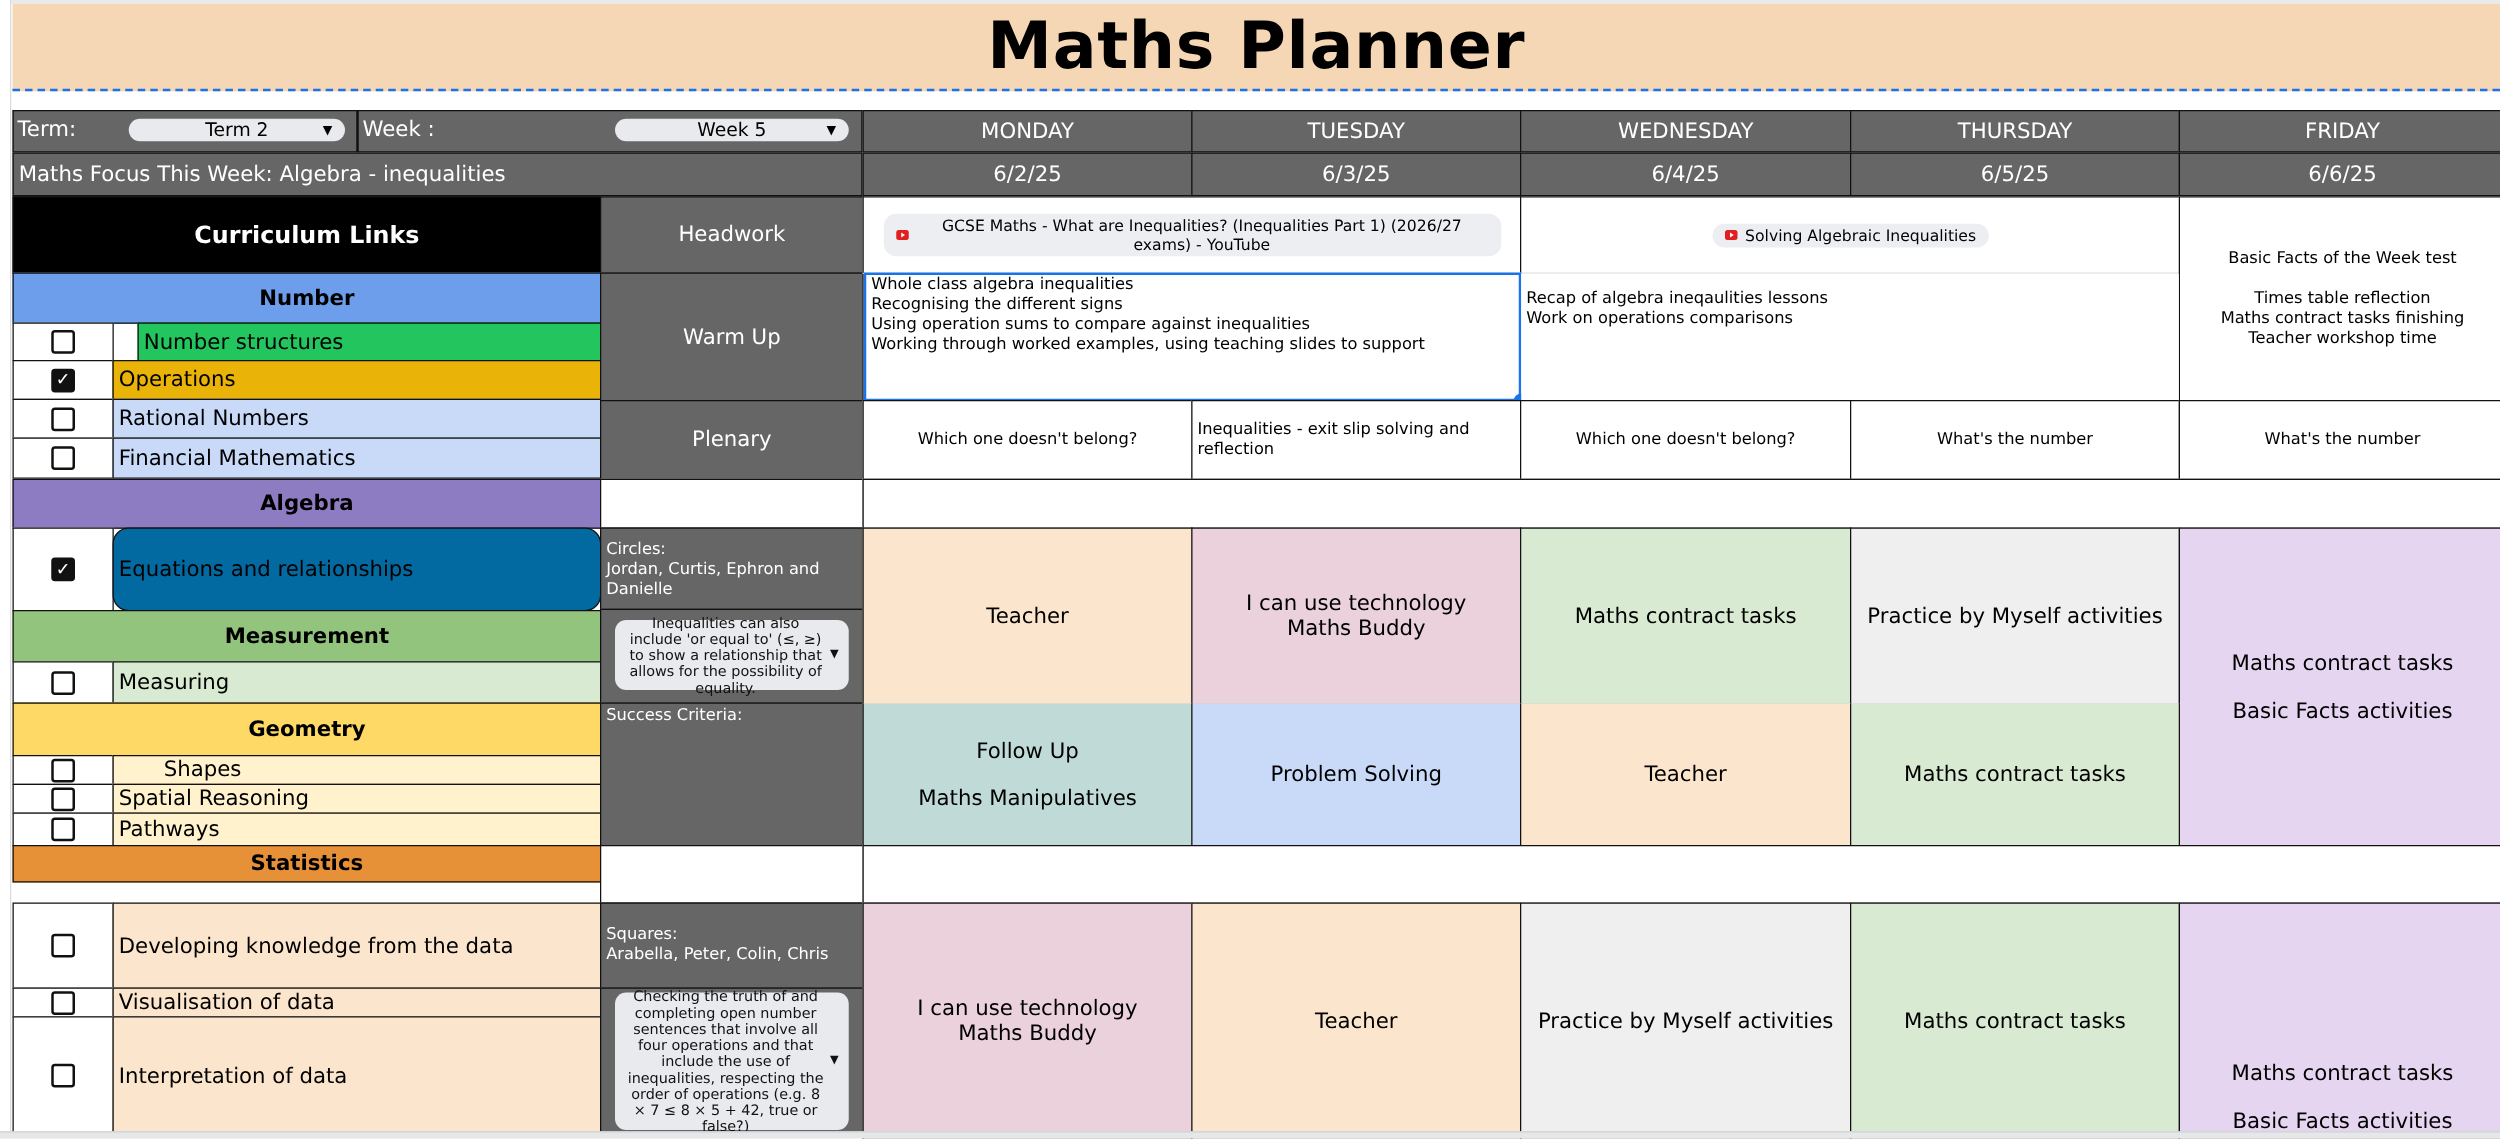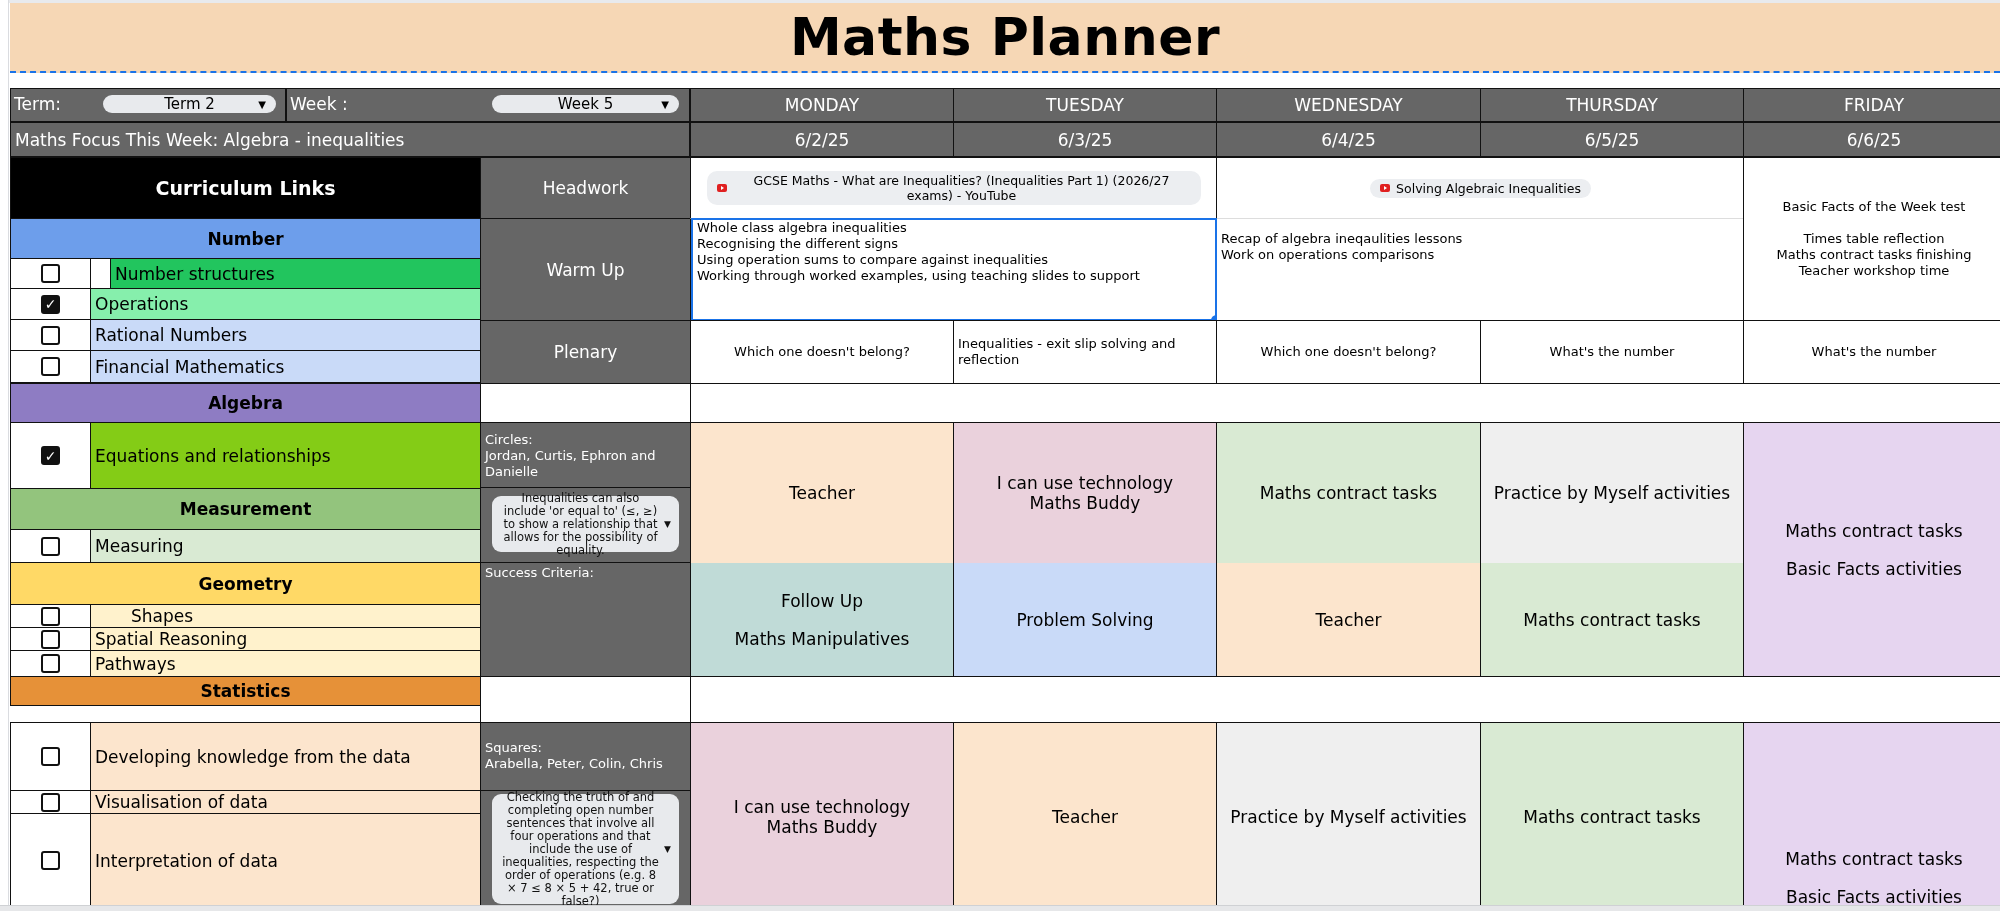--- a/index.html
+++ b/index.html
@@ -105,37 +105,37 @@
 <div class="cell cat" style="left:10px;top:218px;width:471px;height:41px;background:#6d9eeb;">Number</div>
 <div class="cell chk-cell" style="left:10px;top:258px;width:81px;height:31px;">
     <div class="chk"></div>
   </div>
 <div class="cell item" style="left:90px;top:258px;width:391px;height:31px;background:#22c55e;margin-left:20px;">Number structures</div>
 <div class="cell chk-cell" style="left:10px;top:288px;width:81px;height:32px;">
     <div class="chk on">
       <span>✓</span>
     </div>
   </div>
-<div class="cell item" style="left:90px;top:288px;width:391px;height:32px;background:#86efac;">Operations</div>
+<div class="cell item" style="left:90px;top:288px;width:391px;height:32px;background:#eab308;">Operations</div>
 <div class="cell chk-cell" style="left:10px;top:319px;width:81px;height:32px;">
     <div class="chk"></div>
   </div>
 <div class="cell item" style="left:90px;top:319px;width:391px;height:32px;background:#c9daf8;">Rational Numbers</div>
 <div class="cell chk-cell" style="left:10px;top:350px;width:81px;height:33px;">
     <div class="chk"></div>
   </div>
 <div class="cell item" style="left:90px;top:350px;width:391px;height:33px;background:#c9daf8;">Financial Mathematics</div>
 
 <div class="cell cat" style="left:10px;top:383px;width:471px;height:40px;background:#8e7cc3;">Algebra</div>
 <div class="cell chk-cell" style="left:10px;top:422px;width:81px;height:67px;">
     <div class="chk on">
       <span>✓</span>
     </div>
   </div>
-<div class="cell item" style="left:90px;top:422px;width:391px;height:67px;background:#84cc16;">Equations and relationships</div>
+<div class="cell item" style="left:90px;top:422px;width:391px;height:67px;background:#0369a1;border-radius:13px;">Equations and relationships</div>
 
 <div class="cell cat" style="left:10px;top:488px;width:471px;height:42px;background:#93c47d;">Measurement</div>
 <div class="cell chk-cell" style="left:10px;top:529px;width:81px;height:34px;">
     <div class="chk"></div>
   </div>
 <div class="cell item" style="left:90px;top:529px;width:391px;height:34px;background:#d9ead3;">Measuring</div>
 
 <div class="cell cat" style="left:10px;top:562px;width:471px;height:43px;background:#ffd966;">Geometry</div>
 <div class="cell chk-cell" style="left:10px;top:604px;width:81px;height:24px;">
     <div class="chk"></div>

